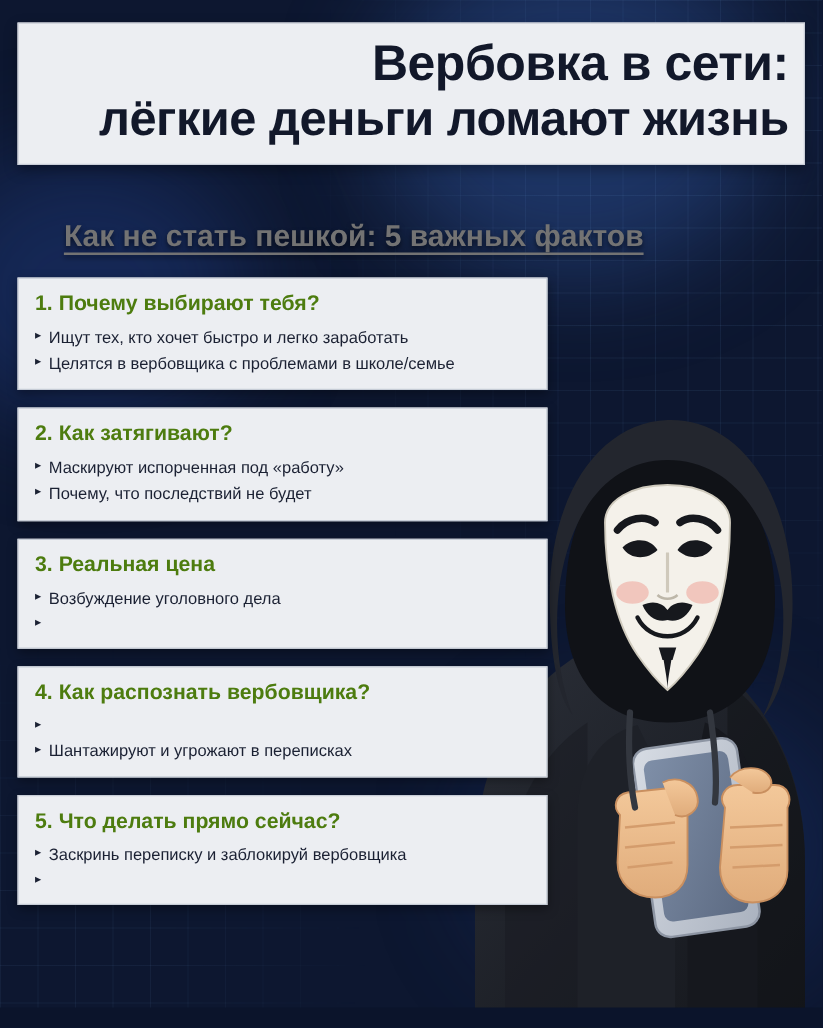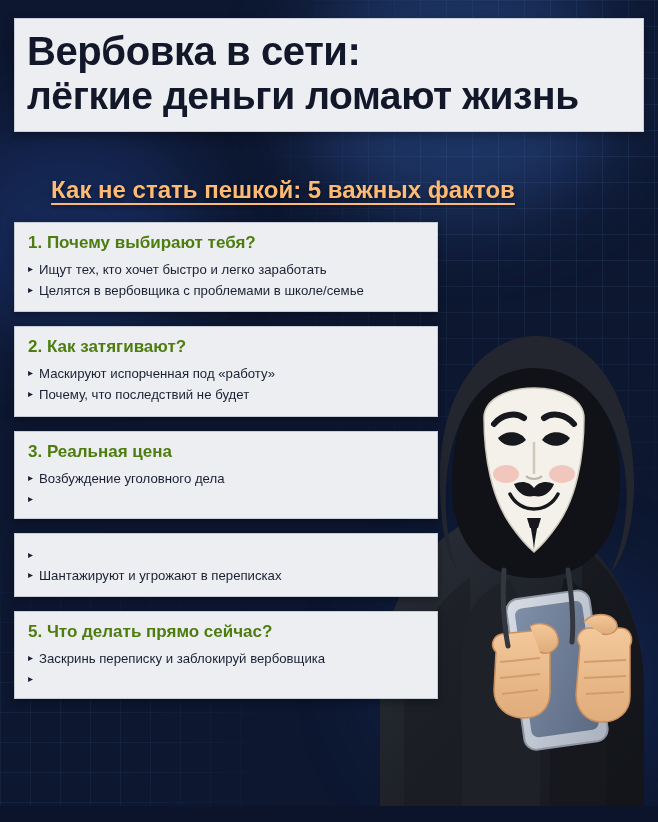--- a/index.html
+++ b/index.html
@@ -68,40 +68,40 @@
   
   #title-card {
     position: absolute;
     left: 14px;
     top: 18px;
     width: 630px;
     background: #eceef2;
     border: 1px solid #c9ced8;
     box-shadow: 0 4px 10px rgba(0,0,0,0.35);
     padding: 10px 12px 14px;
-    text-align: left;
+    text-align: right;
   }
   #title-card .line {
     font-weight: bold;
     color: #12182a;
     font-size: 40px;
     line-height: 1.12;
     letter-spacing: -0.4px;
     white-space: nowrap;
   }
   #title-card .line2 { font-size: 39px; }
 
   
   #subtitle {
     position: absolute;
     left: 0;
     top: 176px;
     width: 566px;
     text-align: center;
-    color: #fdba74;
+    color: #737373;
     font-size: 24px;
     font-weight: bold;
     text-decoration: underline;
     text-underline-offset: 5px;
     text-shadow: 0 2px 4px rgba(0,0,0,0.5);
   }
 
   
   #facts {
     position: absolute;
@@ -288,20 +288,21 @@
       <div class="fact-item">
         <span class="bullet">▸</span>
         <span>Возбуждение уголовного дела</span>
       </div>
       <div class="fact-item">
         <span class="bullet">▸</span>
       </div>
     </div>
 
     <div class="fact">
+      <div class="fact-title">4. Как распознать вербовщика?</div>
       <div class="fact-item">
         <span class="bullet">▸</span>
       </div>
       <div class="fact-item">
         <span class="bullet">▸</span>
         <span>Шантажируют и угрожают в переписках</span>
       </div>
     </div>
 
     <div class="fact">

